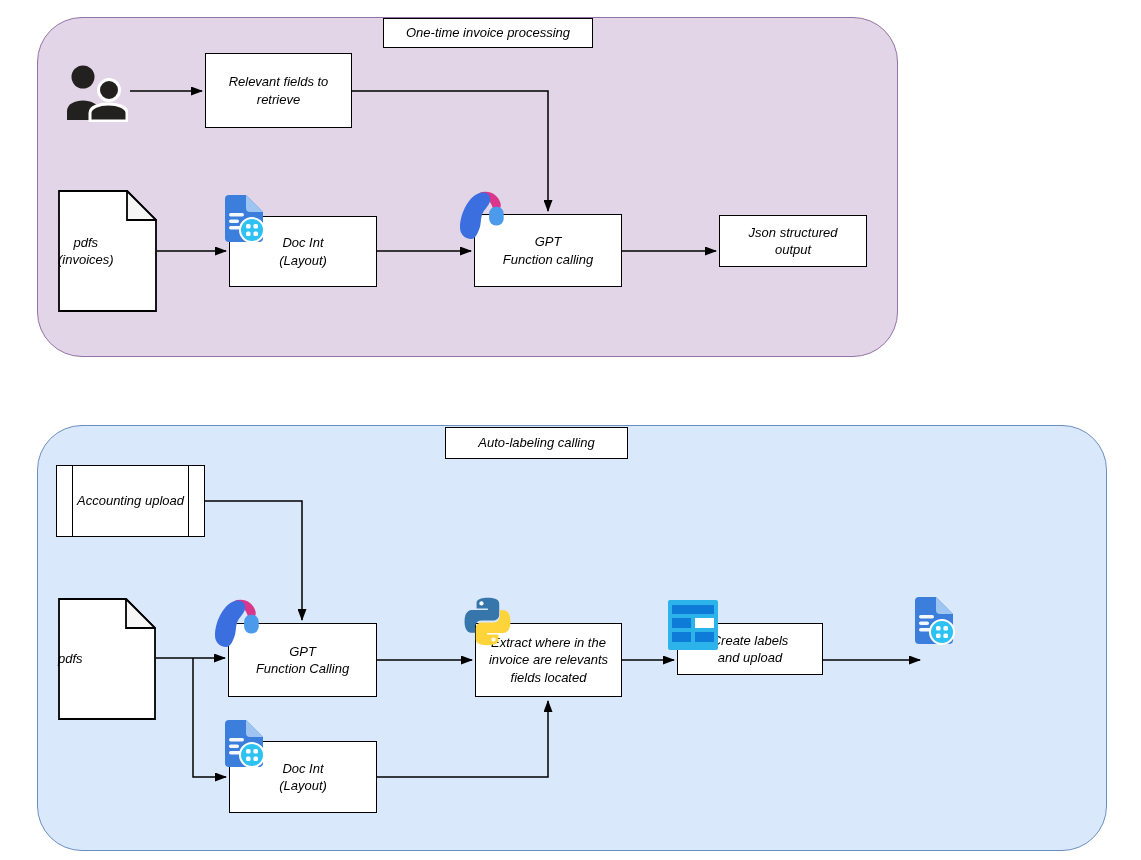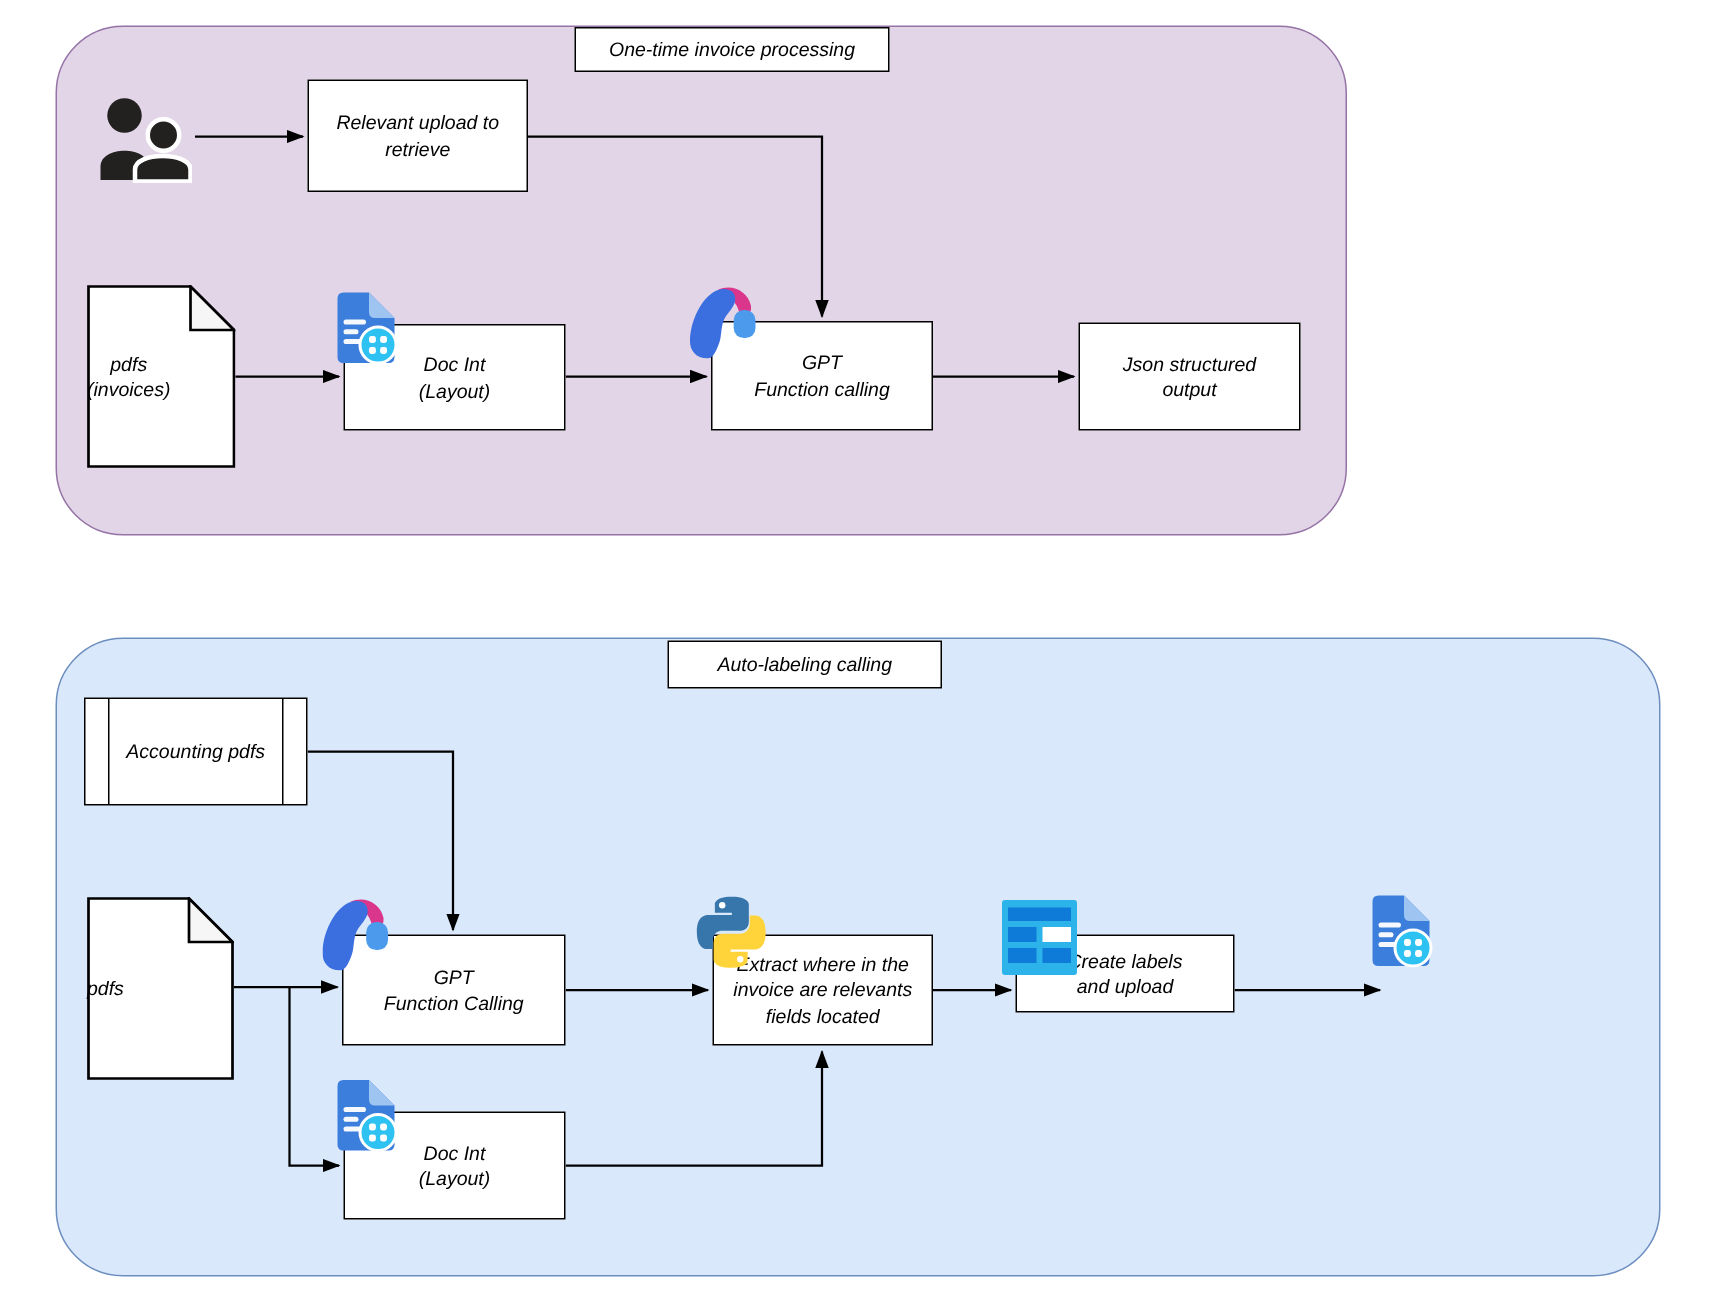--- a/index.html
+++ b/index.html
@@ -70,21 +70,21 @@
   <div class="icon" style="left:66px;top:62px;width:62px;height:60px;">
     <svg viewBox="0 0 62 60">
       <circle cx="17" cy="15" r="11.5" style="fill:var(--people-icon);"></circle>
       <path d="M1,58 V49 C1,35 33,35 33,49 V58 Z" style="fill:var(--people-icon);"></path>
       <circle cx="43" cy="28" r="10.5" style="fill:var(--people-icon);stroke:#fff;stroke-width:3;"></circle>
       <path d="M24,59 V51 C24,39 61,39 61,51 V59 Z" style="fill:var(--people-icon);stroke:#fff;stroke-width:3;"></path>
     </svg>
   </div>
 
   <div class="node" style="left:205px;top:53px;width:147px;height:75px;">
-    <span class="label">Relevant upload to
+    <span class="label">Relevant fields to
 retrieve</span>
   </div>
 
   <div class="doc-shape" style="left:58px;top:190px;width:99px;height:122px;">
     <svg viewBox="0 0 99 122" width="99" height="122">
       <path d="M1,1 H69 L98,30 V121 H1 Z" style="fill:var(--node-fill);stroke:var(--node-border);stroke-width:1.8;"></path>
       <path d="M69,1 L98,30 H69 Z" style="fill:#F6F6F6;stroke:var(--node-border);stroke-width:1.8;"></path>
     </svg>
     <div class="doc-text">
         <span class="label">pdfs
@@ -116,29 +116,29 @@
 Function calling</span>
   </div>
   <div class="icon" style="left:460px;top:191px;width:52px;height:48px;">
     <svg viewBox="0 0 50 46">
       <path d="M18,2 C27,-2 37,3 39,12 C40,17 36,21 32,20 C32,13 27,6 19,4 Z" style="fill:var(--azure-ai-pink);"></path>
       <path d="M11,46 C4,46 0,41 0,35 C0,23 7,7 17,2.5 C23,0 29,2 29,8 C29,12 26,15 23,19 C19,25 21,32 18,38 C16,43 14,46 11,46 Z" style="fill:var(--azure-ai-blue);"></path>
       <rect x="28" y="15" width="14" height="18" rx="6.5" style="fill:var(--azure-ai-light);"></rect>
     </svg>
   </div>
 
-  <div class="node" style="left:719px;top:215px;width:148px;height:72px;">
+  <div class="node" style="left:719px;top:215px;width:148px;height:52px;">
     <span class="label">Json structured
 output</span>
   </div>
 
   <div class="node" style="left:56px;top:465px;width:149px;height:72px;">
     <div class="vline" style="left:15px;"></div>
     <div class="vline" style="right:15px;"></div>
-    <span class="label">Accounting pdfs</span>
+    <span class="label">Accounting upload</span>
   </div>
 
   <div class="doc-shape" style="left:58px;top:598px;width:98px;height:122px;">
     <svg viewBox="0 0 98 122" width="98" height="122">
       <path d="M1,1 H68 L97,30 V121 H1 Z" style="fill:var(--node-fill);stroke:var(--node-border);stroke-width:1.8;"></path>
       <path d="M68,1 L97,30 H68 Z" style="fill:#F6F6F6;stroke:var(--node-border);stroke-width:1.8;"></path>
     </svg>
     <div class="doc-text">
         <span class="label">pdfs</span>
       </div>

